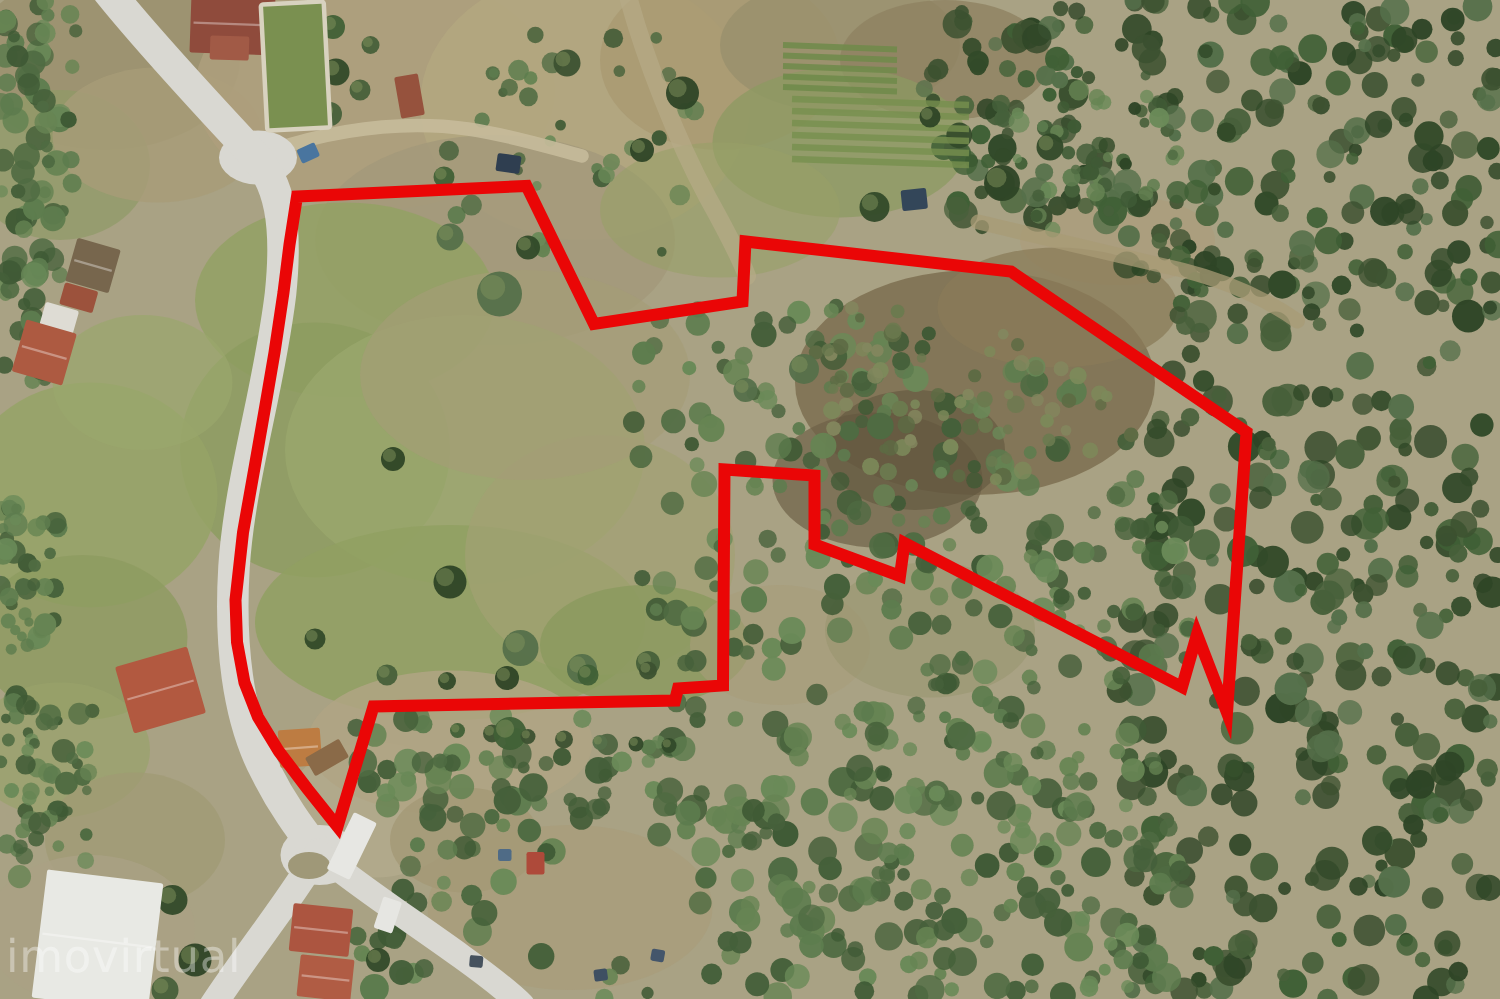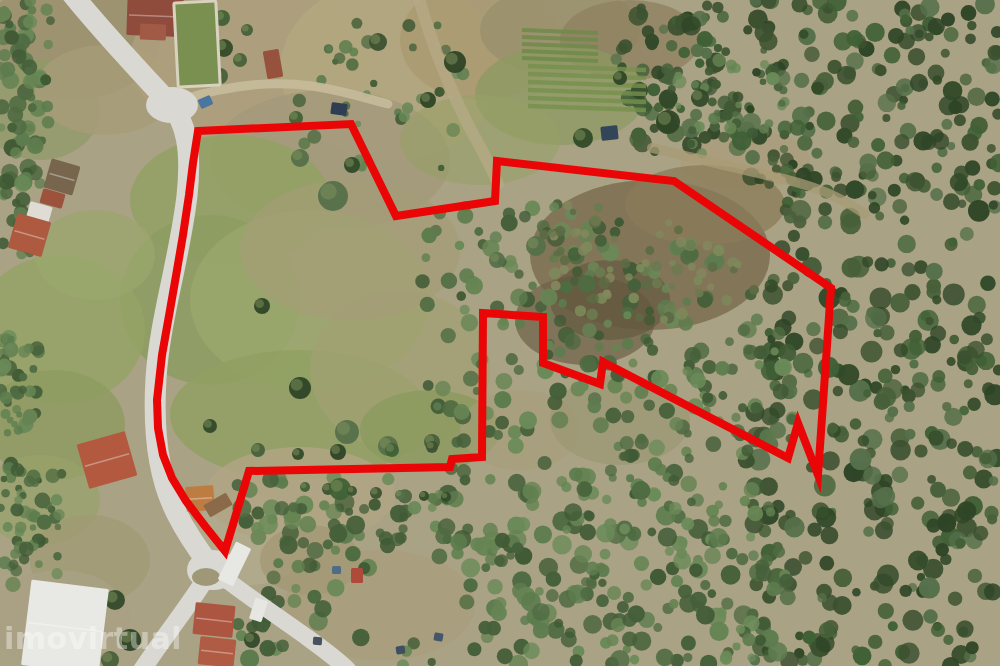--- a/index.html
+++ b/index.html
@@ -10,21 +10,21 @@
     font-family:"DejaVu Sans",sans-serif;
     background:#a9a284;
   }
   .stage svg{display:block;position:absolute;left:0;top:0;}
   .watermark{
     position:absolute;
     left:4px;
     bottom:10px;
     font-family:"DejaVu Sans",sans-serif;
     font-size:30px;
-    font-weight:700;
+    font-weight:400;
     letter-spacing:.5px;
     color:#ffffff;
     opacity:.38;
     pointer-events:none;
     user-select:none;
   }
 </style>
 </head>
 <body>
 

